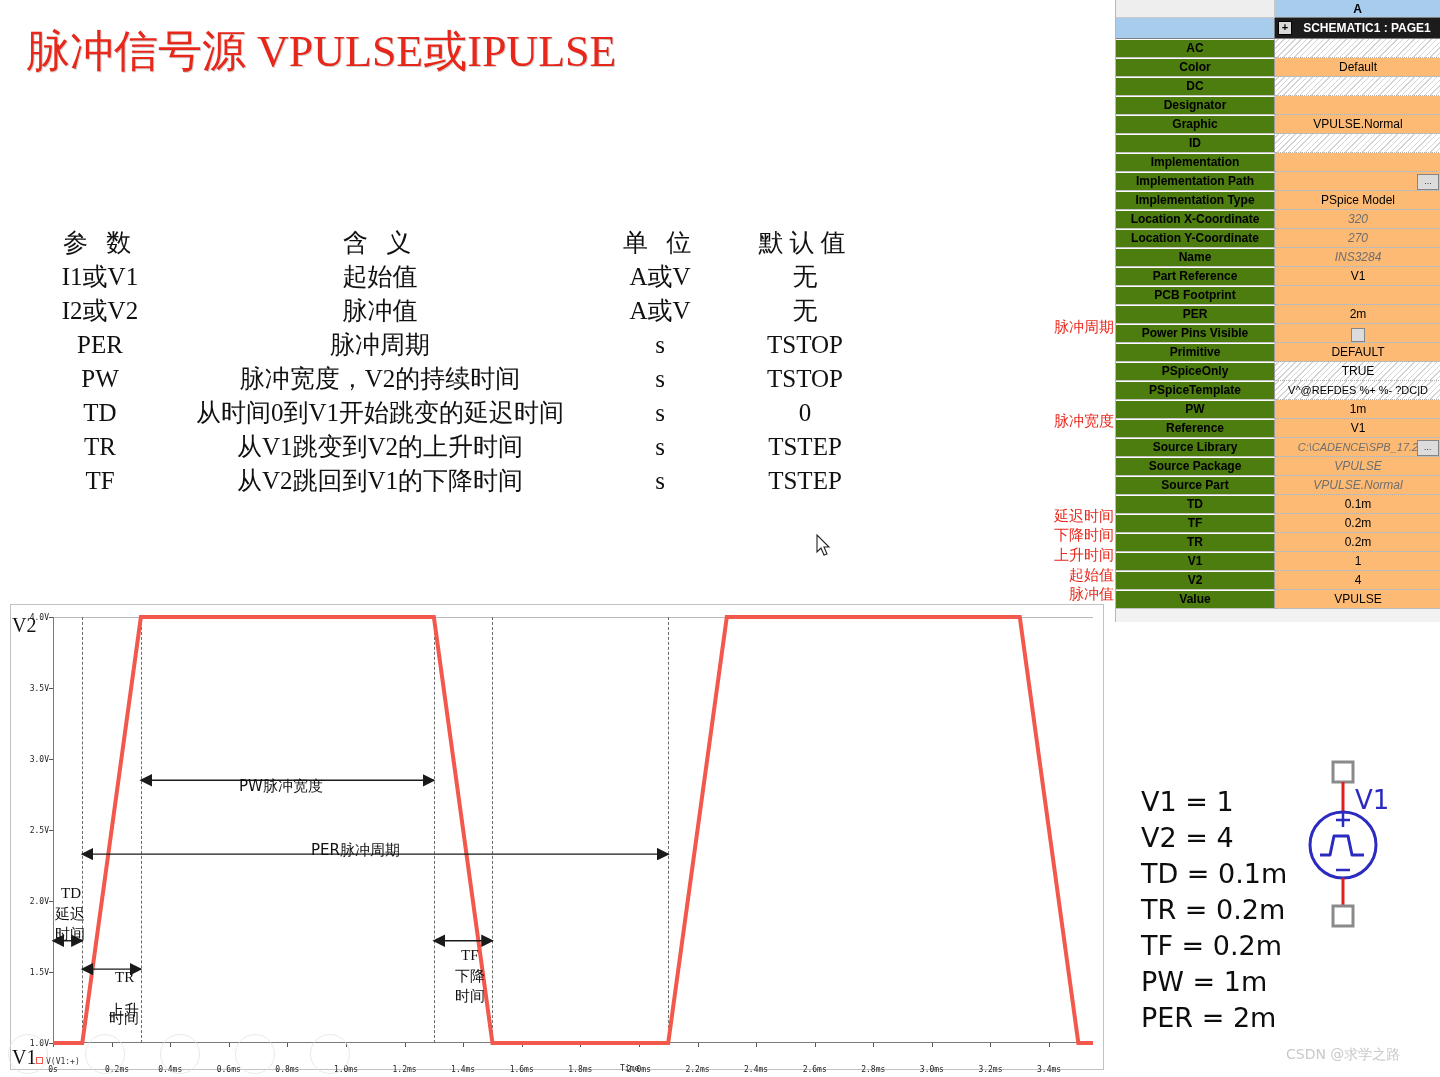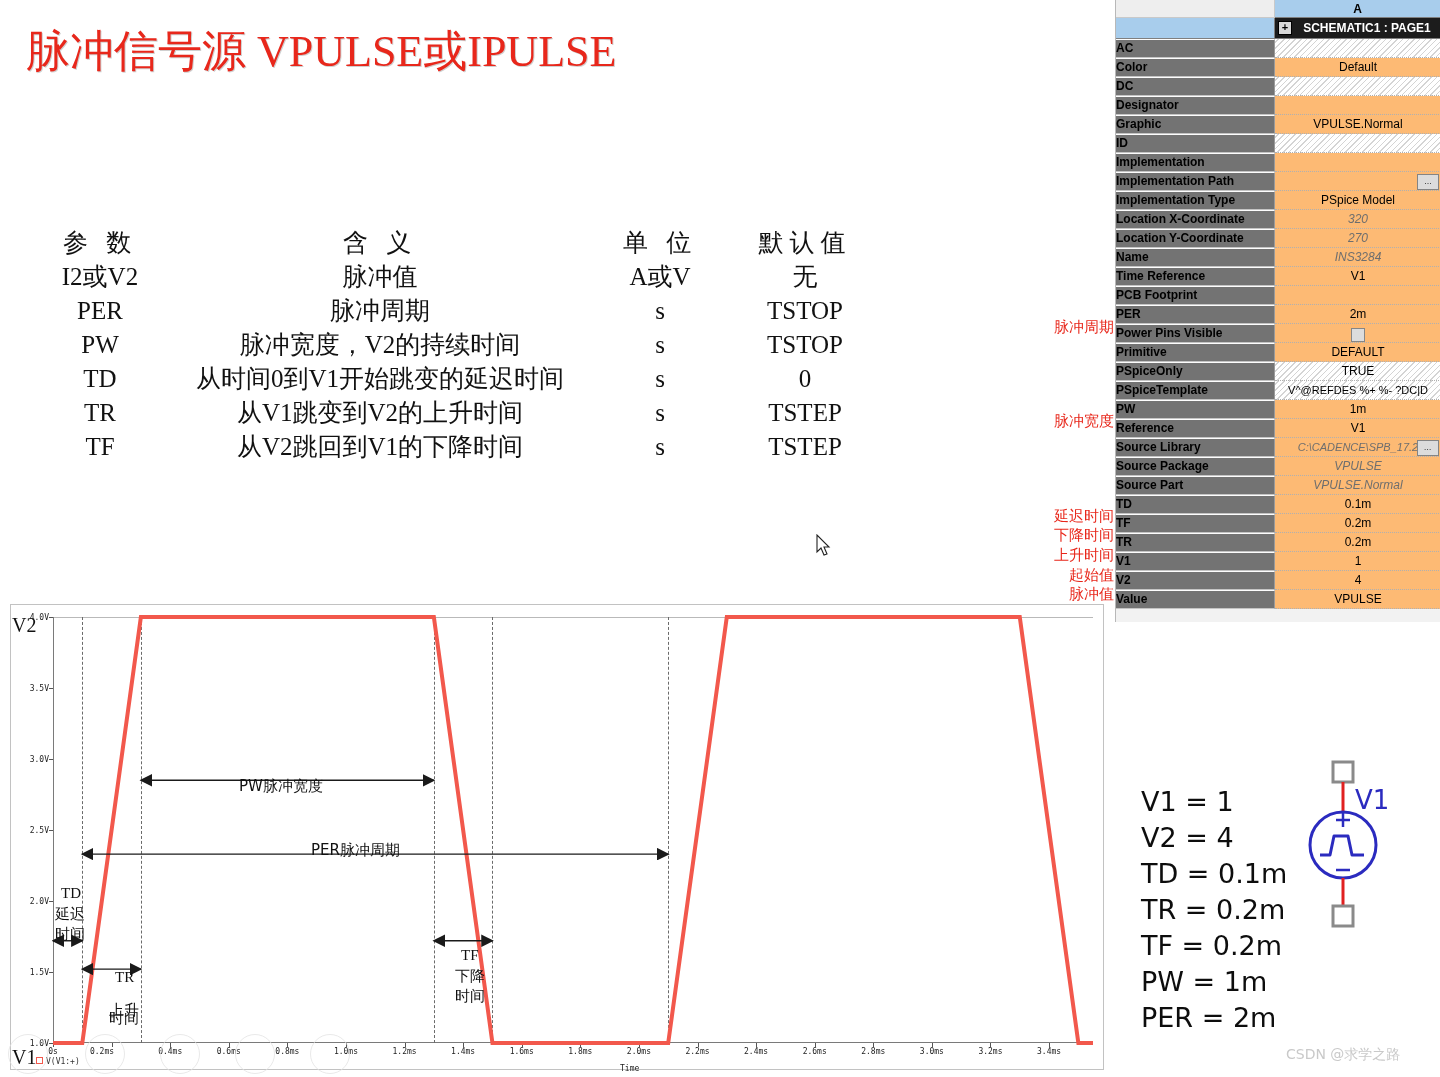--- a/index.html
+++ b/index.html
@@ -54,23 +54,23 @@
     display:flex;align-items:center;gap:5px;padding-left:3px;border-bottom:1px solid #7f7f7f;
   }
   #prop-panel .plusbox{
     width:12px;height:12px;background:#d8d8d8;border:1px solid #000;color:#000;
     font-size:11px;line-height:10px;text-align:center;font-weight:bold;flex:none;
   }
   #prop-panel .sch-label{flex:1;text-align:center;padding-right:4px;letter-spacing:0px;}
 
   #prop-panel .prow{display:flex;height:19px;}
   #prop-panel .pname{
-    width:158px;background:#737373;border-right:1px solid #9a9a9a;
+    width:158px;background:#4d7c0f;border-right:1px solid #9a9a9a;
     border-bottom:1px solid #c4c4c4;border-top:1px solid #fdfdfd;
-    font-size:12px;font-weight:bold;color:#000;line-height:17px;
+    font-size:12px;font-weight:bold;color:#000;text-align:center;line-height:17px;
     overflow:hidden;white-space:nowrap;
   }
   #prop-panel .pval{
     flex:1;background:#fdba74;border-bottom:1px dotted #b0b0b0;
     font-size:12px;color:#000;text-align:center;line-height:18px;
     position:relative;white-space:nowrap;overflow:hidden;
   }
   #prop-panel .pval.hatch{
     background-image:repeating-linear-gradient(-45deg,#ffffff 0 3px,#d4d4d4 3px 4px);
   }
@@ -97,21 +97,21 @@
     position:absolute;left:10px;top:604px;width:1092px;height:464px;
     background:#ffffff;border:1px solid #c2c2c2;
   }
   #plot{position:absolute;left:42px;top:12px;width:1040px;height:426px;}
   #plot .axis-v{position:absolute;left:0;top:0;width:1px;height:100%;background:#7a7a7a;}
   #plot .axis-h{position:absolute;left:0;bottom:0;width:100%;height:1px;background:#7a7a7a;}
   #plot .top-rule{position:absolute;left:0;top:0;width:100%;height:1px;background:#b9b9b9;}
   .ytick{position:absolute;right:100%;margin-right:4px;transform:translateY(-50%);
     font-family:"DejaVu Sans Mono","Liberation Mono",monospace;font-size:8px;color:#222;white-space:nowrap;}
   .ytickmark{position:absolute;left:-4px;width:4px;height:1px;background:#555;}
-  .xtick{position:absolute;top:100%;margin-top:4px;transform:translateX(-50%);
+  .xtick{position:absolute;top:100%;margin-top:22px;transform:translateX(-50%);
     font-family:"DejaVu Sans Mono","Liberation Mono",monospace;font-size:8px;color:#222;white-space:nowrap;}
   .xtickmark{position:absolute;bottom:-4px;width:1px;height:4px;background:#555;}
   .vline{position:absolute;top:0;width:0;border-left:1px dashed #6a6a6a;}
   .annot{position:absolute;font-family:"Liberation Serif","DejaVu Serif",serif;font-size:15px;color:#111;white-space:nowrap;}
   .annot-cn{position:absolute;font-family:"DejaVu Sans","Liberation Sans",sans-serif;font-size:15px;color:#111;white-space:nowrap;}
   .v2label{position:absolute;left:12px;top:614px;font-family:"Liberation Serif",serif;font-size:20px;color:#111;}
   .v1label{position:absolute;left:12px;top:1046px;font-family:"Liberation Serif",serif;font-size:20px;color:#111;}
   #time-label{position:absolute;left:620px;top:1064px;
     font-family:"DejaVu Sans Mono","Liberation Mono",monospace;font-size:8px;color:#222;}
   #legend{position:absolute;left:36px;top:1057px;
@@ -141,20 +141,26 @@
 
 <div id="title">脉冲信号源 VPULSE或IPULSE</div>
 
 <table id="param-table">
   <tbody>
     <tr class="hdr">
       <td class="c-name">参 数</td>
       <td class="c-mean">含 义</td>
       <td class="c-unit">单 位</td>
       <td class="c-def">默认值</td>
+    </tr>
+    <tr>
+      <td class="c-name">I1或V1</td>
+      <td class="c-mean">起始值</td>
+      <td class="c-unit">A或V</td>
+      <td class="c-def">无</td>
     </tr>
     <tr>
       <td class="c-name">I2或V2</td>
       <td class="c-mean">脉冲值</td>
       <td class="c-unit">A或V</td>
       <td class="c-def">无</td>
     </tr>
     <tr>
       <td class="c-name">PER</td>
       <td class="c-mean">脉冲周期</td>
@@ -247,21 +253,21 @@
       </div>
       <div class="prow">
         <div class="pname">Location Y-Coordinate</div>
         <div class="pval gray"><span>270</span></div>
       </div>
       <div class="prow">
         <div class="pname">Name</div>
         <div class="pval gray"><span>INS3284</span></div>
       </div>
       <div class="prow">
-        <div class="pname">Time Reference</div>
+        <div class="pname">Part Reference</div>
         <div class="pval"><span>V1</span></div>
       </div>
       <div class="prow">
         <div class="pname">PCB Footprint</div>
         <div class="pval"><span></span></div>
       </div>
       <div class="prow">
         <div class="pname">PER</div>
         <div class="pval"><span>2m</span></div>
       </div>
@@ -355,21 +361,21 @@
         <div class="ytick" style="top: 142px;">3.0V</div>
         <div class="ytickmark" style="top: 142px;"></div>
         <div class="ytick" style="top: 71px;">3.5V</div>
         <div class="ytickmark" style="top: 71px;"></div>
         <div class="ytick" style="top: 0px;">4.0V</div>
         <div class="ytickmark" style="top: 0px;"></div>
       </div>
     <div id="x-ticks">
         <div class="xtick" style="left: 0px;">0s</div>
         <div class="xtickmark" style="left: 0px;"></div>
-        <div class="xtick" style="left: 49px;">0.2ms</div>
+        <div class="xtick" style="left: 64px;">0.2ms</div>
         <div class="xtickmark" style="left: 58.5915px;"></div>
         <div class="xtick" style="left: 117.183px;">0.4ms</div>
         <div class="xtickmark" style="left: 117.183px;"></div>
         <div class="xtick" style="left: 175.775px;">0.6ms</div>
         <div class="xtickmark" style="left: 175.775px;"></div>
         <div class="xtick" style="left: 234.366px;">0.8ms</div>
         <div class="xtickmark" style="left: 234.366px;"></div>
         <div class="xtick" style="left: 292.958px;">1.0ms</div>
         <div class="xtickmark" style="left: 292.958px;"></div>
         <div class="xtick" style="left: 351.549px;">1.2ms</div>

